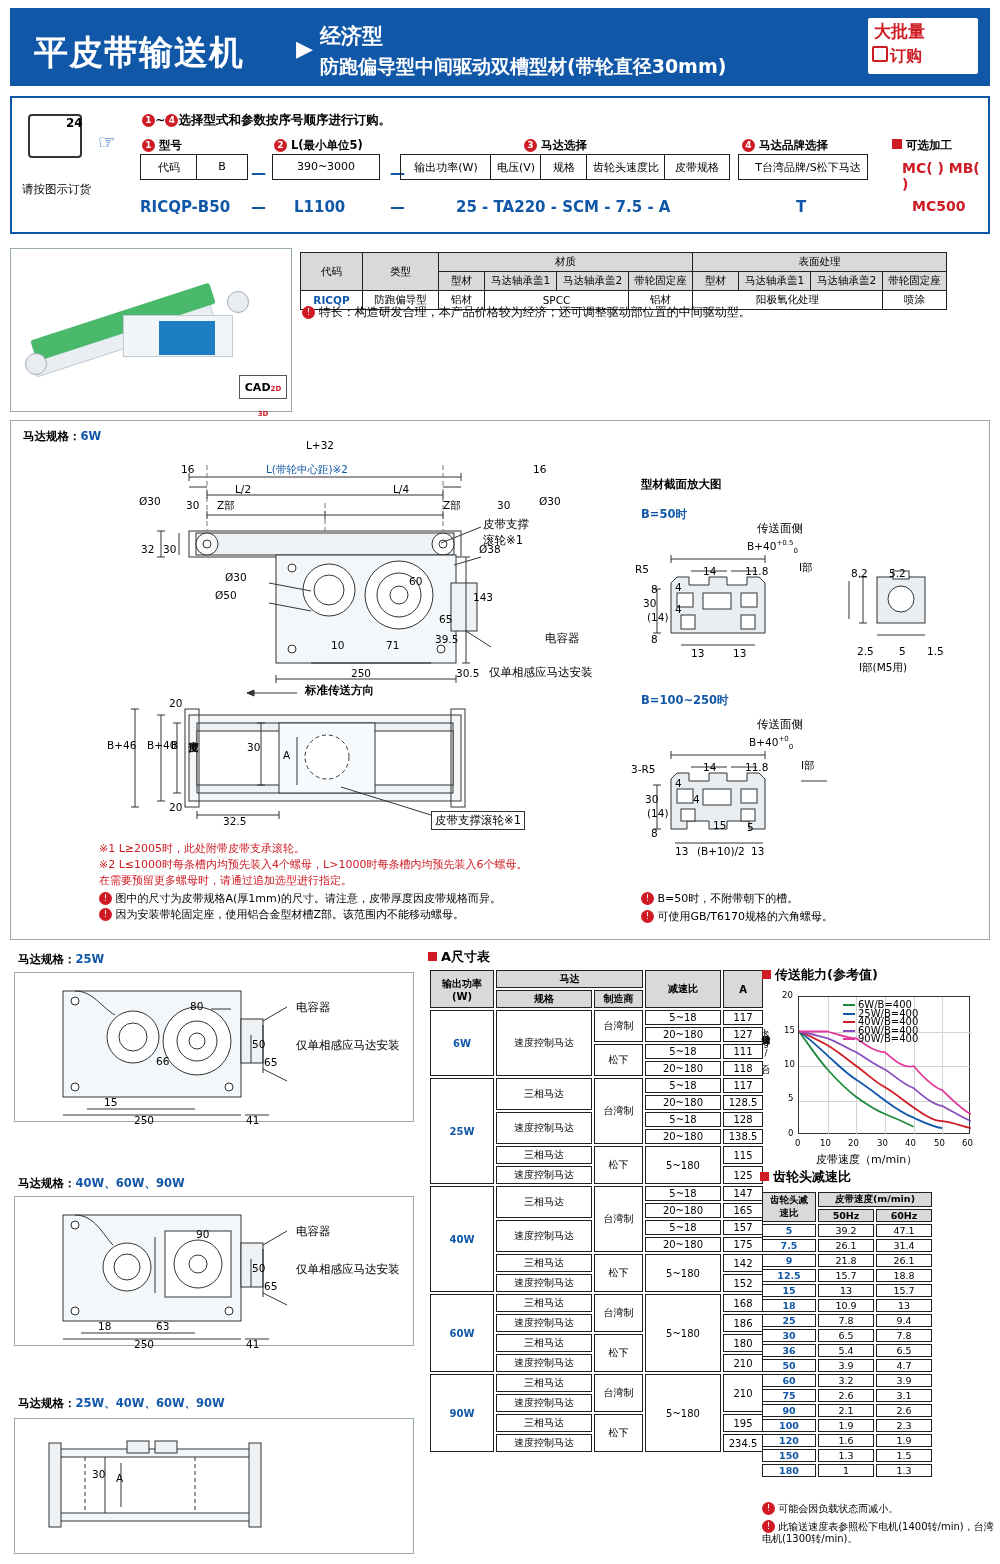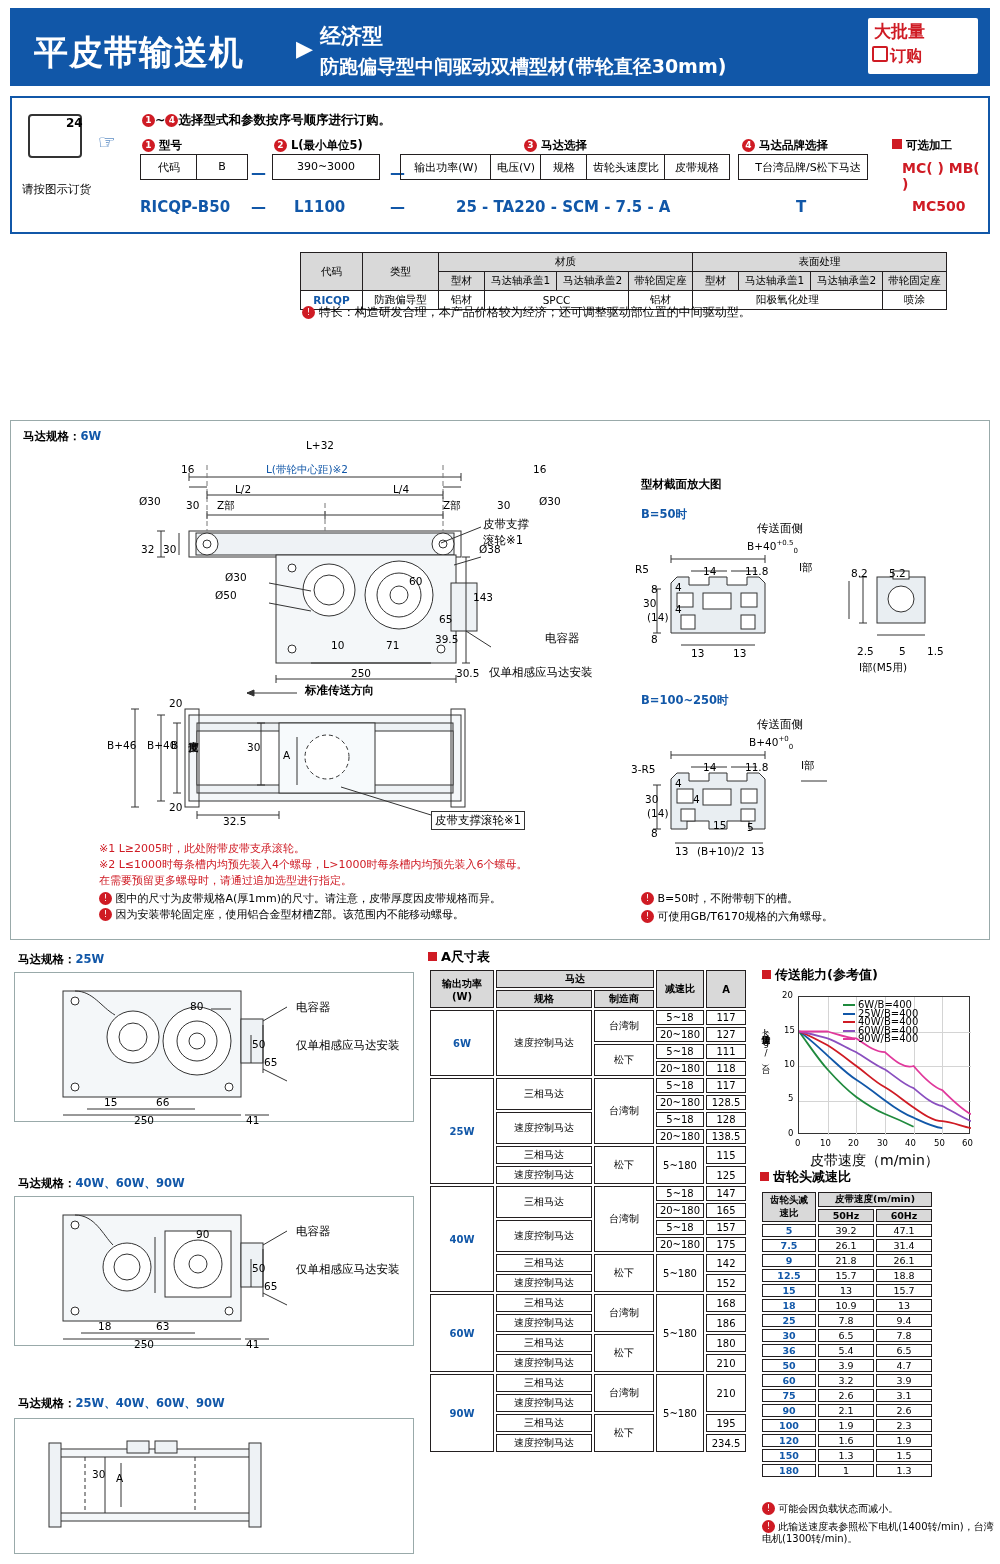--- a/index.html
+++ b/index.html
@@ -177,20 +177,31 @@
     <div class="ocode" style="left:784px; top:100px;">T</div>
 
     <div class="olabel" style="left:880px; top:40px;">
       <span class="sqr"></span>
       <span>可选加工</span>
     </div>
     <div class="ored" style="left:890px; top:62px;">MC( ) MB( )</div>
     <div class="ored" style="left:900px; top:100px;">MC500</div>
   </div>
 
+  <div class="photo">
+    <div class="belt2"></div>
+    <div class="belt"></div>
+    <div class="frame"></div>
+    <div class="blue"></div>
+    <div class="roller" style="left:14px; top:104px;"></div>
+    <div class="roller" style="left:216px; top:42px;"></div>
+    <div class="cadbtn">
+      <span>CAD</span><i>2D 3D</i>
+    </div>
+  </div>
 
   <div class="mat">
     <table class="g">
       <tbody>
           <tr>
         <th rowspan="2" style="width:62px;">代码</th>
         <th rowspan="2" style="width:76px;">类型</th>
         <th colspan="4">材质</th>
         <th colspan="4">表面处理</th>
       </tr>
@@ -518,21 +529,21 @@
         <line x1="230" y1="142" x2="254" y2="142"></line>
         <line x1="248" y1="48" x2="272" y2="34"></line>
         <line x1="248" y1="96" x2="272" y2="108"></line>
       </g>
     </svg>
   </div>
   <div class="dim" style="left:190px; top:1000px;">80</div>
   <div class="dim" style="left:252px; top:1038px;">50</div>
   <div class="dim" style="left:264px; top:1056px;">65</div>
   <div class="dim" style="left:104px; top:1096px;">15</div>
-  <div class="dim" style="left:156px; top:1096px;">66</div>
+  <div class="dim" style="left:156px; top:1055px;">66</div>
   <div class="dim" style="left:134px; top:1114px;">250</div>
   <div class="dim" style="left:246px; top:1114px;">41</div>
   <div class="lbl" style="left:296px; top:1000px;">电容器</div>
   <div class="lbl" style="left:296px; top:1038px;">仅单相感应马达安装</div>
 
   <div class="lblb" style="left:18px; top:1176px;">
     <span>马达规格：</span><span class="blue">40W、60W、90W</span>
   </div>
   <div class="dpanel" style="left:14px; top:1196px; width:400px; height:150px;">
     <svg width="400" height="150">
@@ -593,26 +604,26 @@
   <div class="dim" style="left:116px; top:1472px;">A</div>
 
   <div class="sect-h" style="left:428px; top:948px;">
     <span class="sq"></span><span>A尺寸表</span>
   </div>
   <table class="atable">
     <tbody>
         <tr>
       <th rowspan="2" style="width:64px;">输出功率(W)</th>
       <th colspan="2">马达</th>
-      <th rowspan="2" style="width:48px;">减速比</th>
+      <th rowspan="2" style="width:76px;">减速比</th>
       <th rowspan="2" style="width:40px;">A</th>
     </tr>
     <tr>
       <th style="width:96px;">规格</th>
-      <th style="width:60px;">制造商</th>
+      <th style="width:49px;">制造商</th>
     </tr>
 
     <tr>
       <td class="pw" rowspan="4">6W</td>
       <td rowspan="4">速度控制马达</td>
       <td rowspan="2">台湾制</td>
       <td>5~18</td>
       <td>117</td>
     </tr>
     <tr>
@@ -778,21 +789,21 @@
     <div class="ctick" style="left:26px; top:140px;">0</div>
 
     <div class="ctick" style="left:33px; top:150px;">0</div>
     <div class="ctick" style="left:58px; top:150px;">10</div>
     <div class="ctick" style="left:86px; top:150px;">20</div>
     <div class="ctick" style="left:115px; top:150px;">30</div>
     <div class="ctick" style="left:143px; top:150px;">40</div>
     <div class="ctick" style="left:172px; top:150px;">50</div>
     <div class="ctick" style="left:200px; top:150px;">60</div>
     <div class="cylabel">传送物质量（kg/台）</div>
-    <div class="ctick" style="left:48px; top:164px; font-size:14px;text-align:center;">皮带速度（m/min）</div>
+    <div class="ctick" style="left:54px; top:164px; font-size:11px;text-align:center;">皮带速度（m/min）</div>
   </div>
 
   <div class="sect-h" style="left:760px; top:1168px;">
     <span class="sq"></span><span>齿轮头减速比</span>
   </div>
   <table class="rtable">
     <tbody>
         <tr>
       <th rowspan="2" style="width:54px;">齿轮头减速比</th>
       <th colspan="2" style="width:112px;">皮带速度(m/min)</th>

